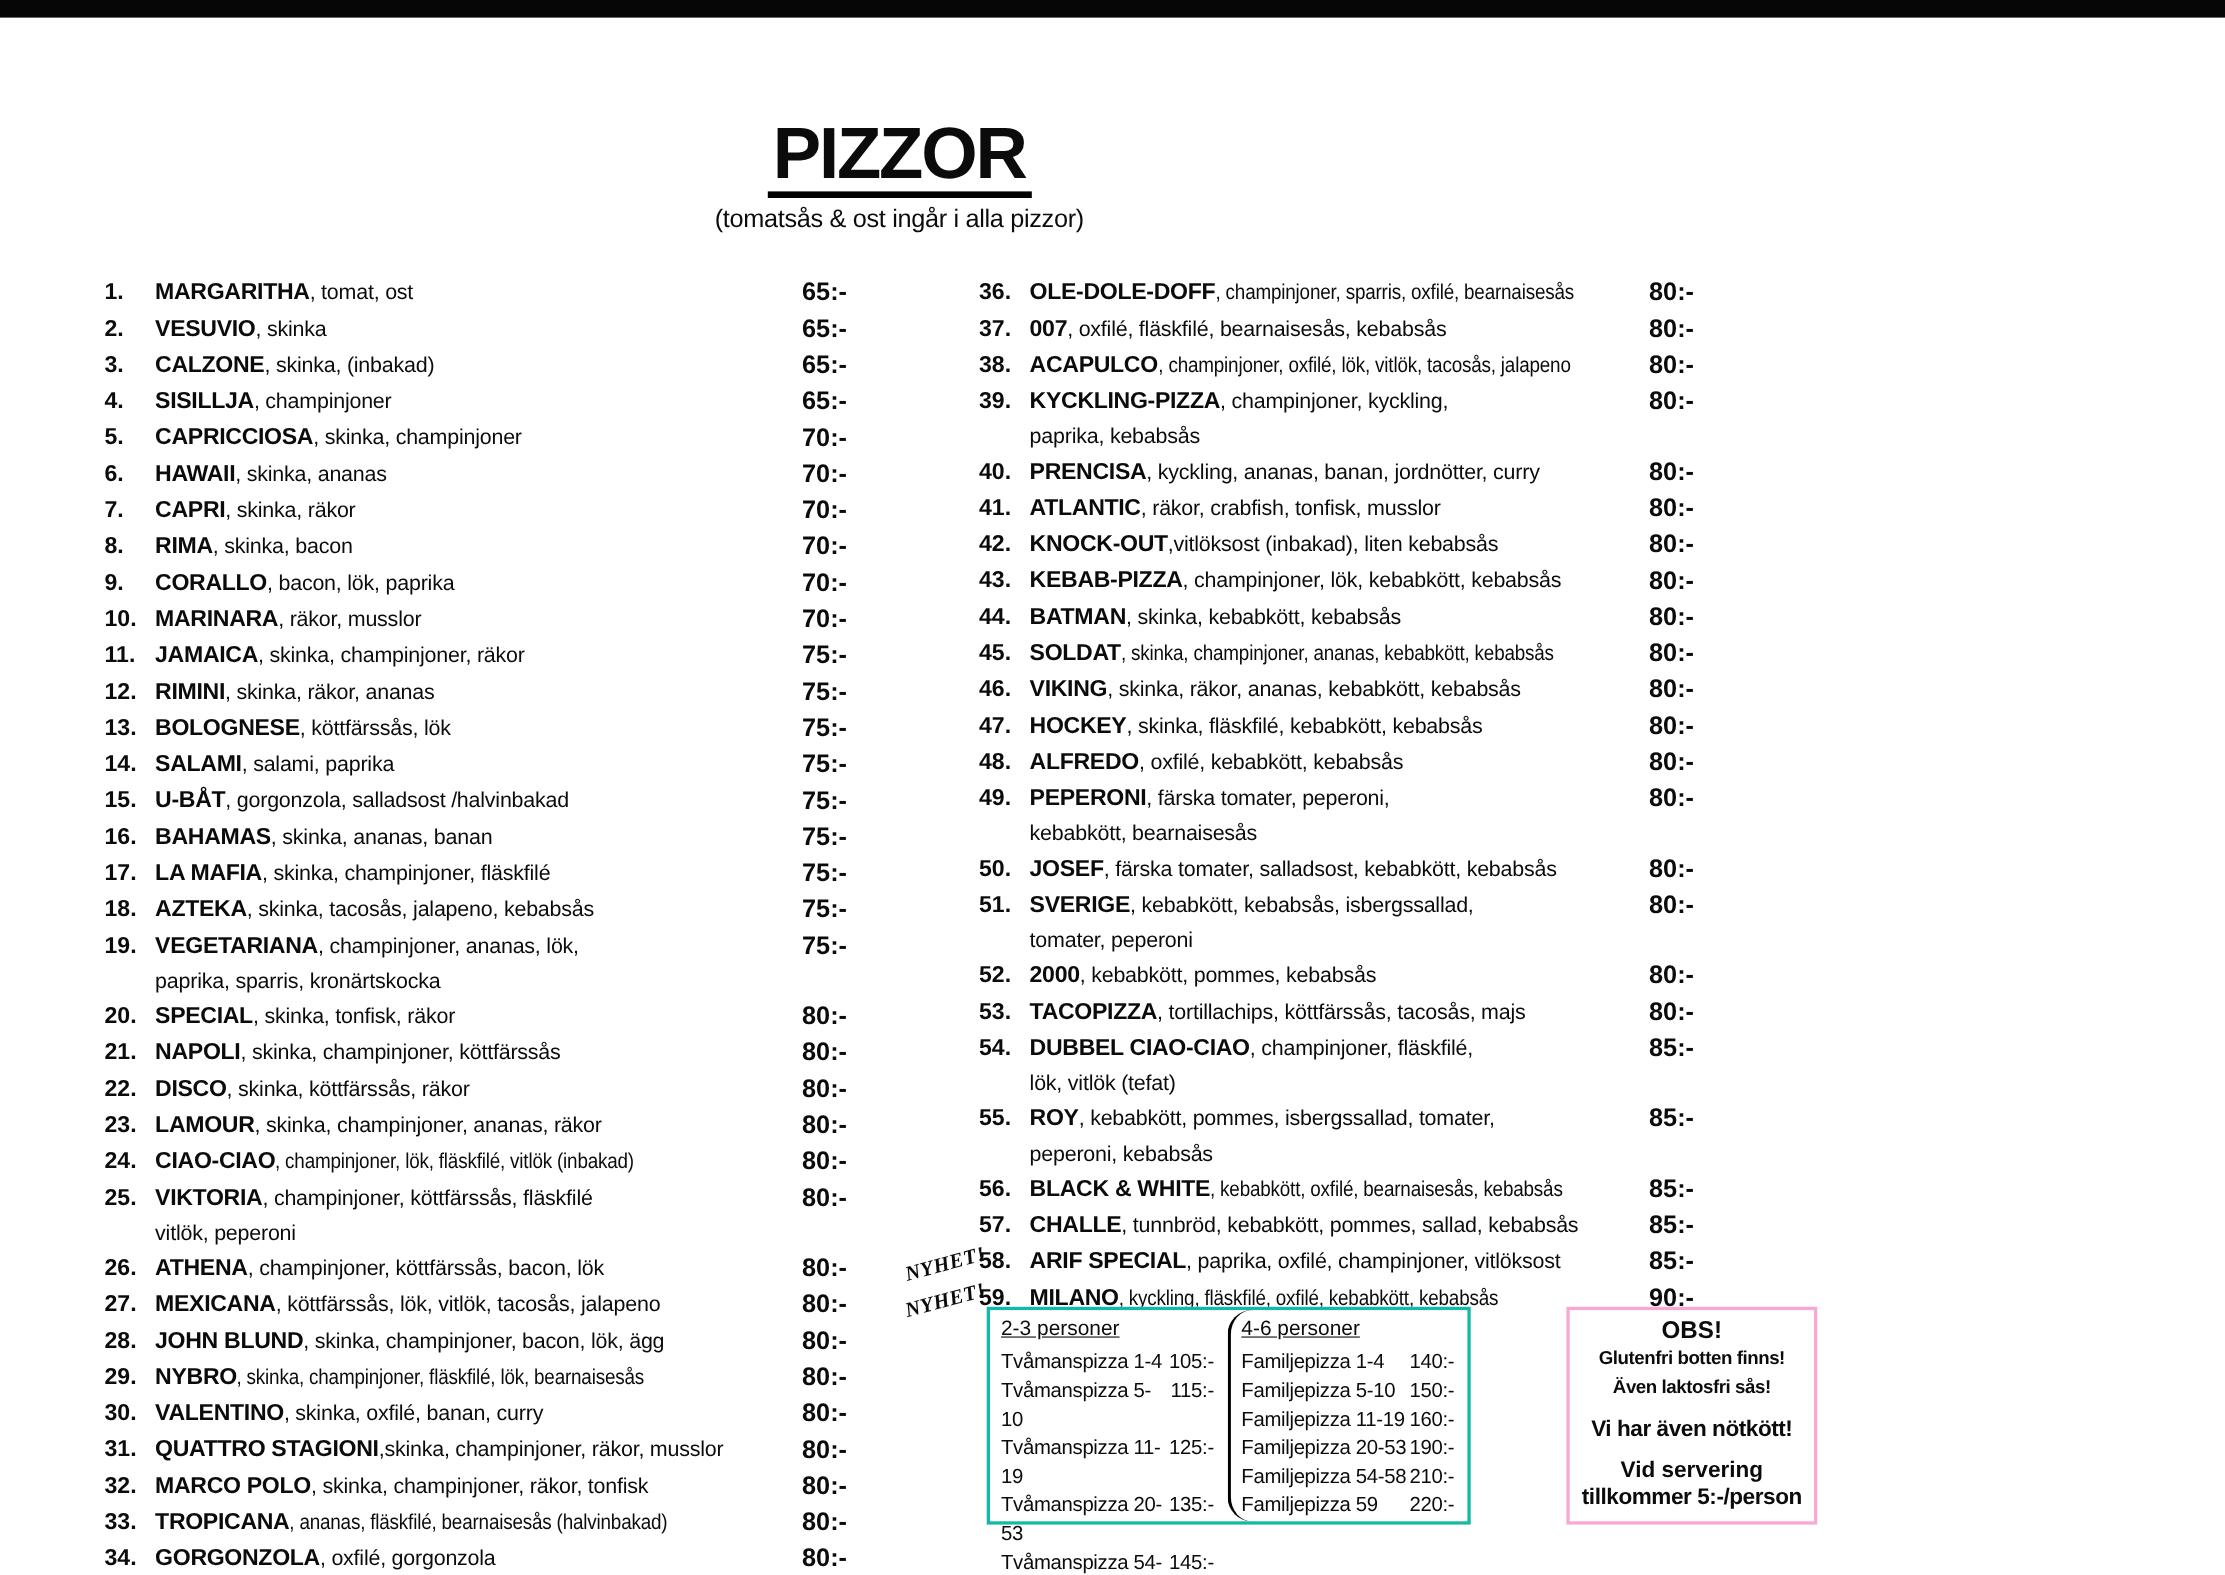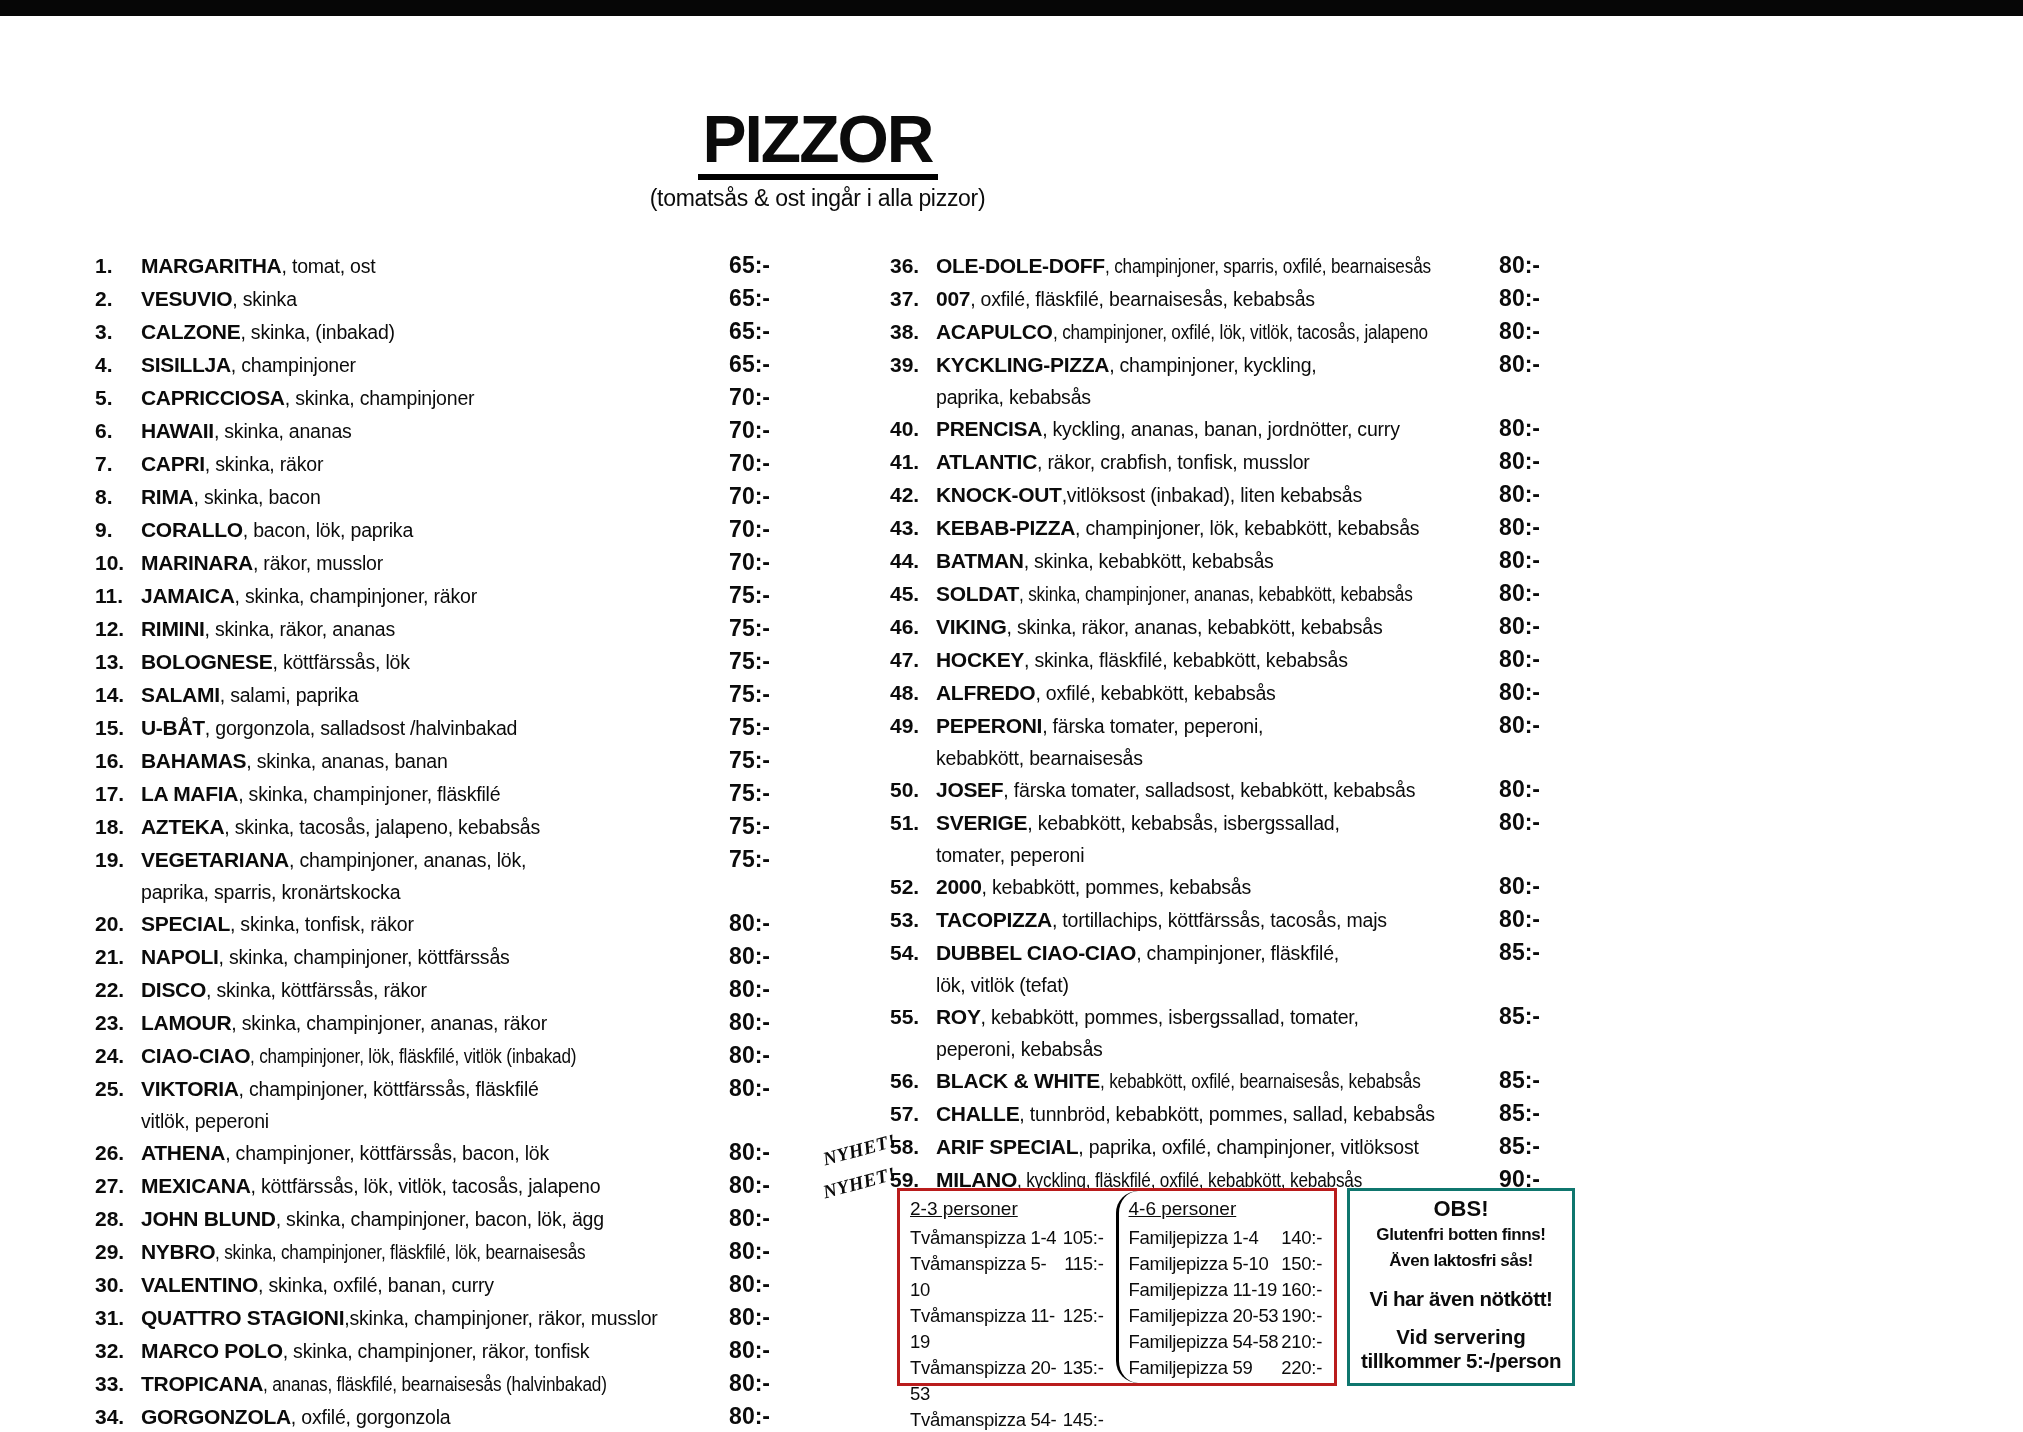--- a/index.html
+++ b/index.html
@@ -31,30 +31,30 @@
   .pr{flex:0 0 70px;text-align:right;font-weight:bold;font-size:23px;}
   .badge{
     position:absolute;left:-68px;top:3px;transform:rotate(-15deg);
     font-family:"Liberation Serif", serif;font-style:italic;font-weight:bold;
     font-size:19px;letter-spacing:0.5px;
   }
   .badge:empty{display:none;}
 
   .size-table{
     position:absolute;left:897px;top:1188px;width:440px;height:198px;
-    border:3px solid #b91c1c;display:flex;box-sizing:border-box;background:#fff;
+    border:3px solid #14b8a6;display:flex;box-sizing:border-box;background:#fff;
   }
   .cell{flex:1 1 50%;padding:7px 12px 0 10px;min-width:0;}
   .cell + .cell{border-left:3px solid #000;border-radius:22px;}
   .cell-h{font-size:19px;text-decoration:underline;margin-bottom:5px;}
   .srow{display:flex;justify-content:space-between;font-size:18.5px;line-height:26px;letter-spacing:-0.3px;}
 
   .obs{
-    position:absolute;left:1347px;top:1188px;width:228px;height:198px;
-    border:3px solid #0f766e;box-sizing:border-box;text-align:center;font-weight:bold;
+    position:absolute;left:1424px;top:1188px;width:228px;height:198px;
+    border:3px solid #f9a8d4;box-sizing:border-box;text-align:center;font-weight:bold;
     background:#fff;
   }
   .o1{font-size:22px;margin-top:5px;line-height:26px;}
   .o2,.o3{font-size:17px;line-height:26px;letter-spacing:-0.4px;}
   .o4{font-size:20.5px;margin-top:13px;line-height:24px;letter-spacing:-0.4px;}
   .o5{font-size:20.5px;margin-top:14px;line-height:24px;}
   .o6{font-size:20.5px;line-height:24px;letter-spacing:-0.4px;}
 </style>
 </head>
 <body>

